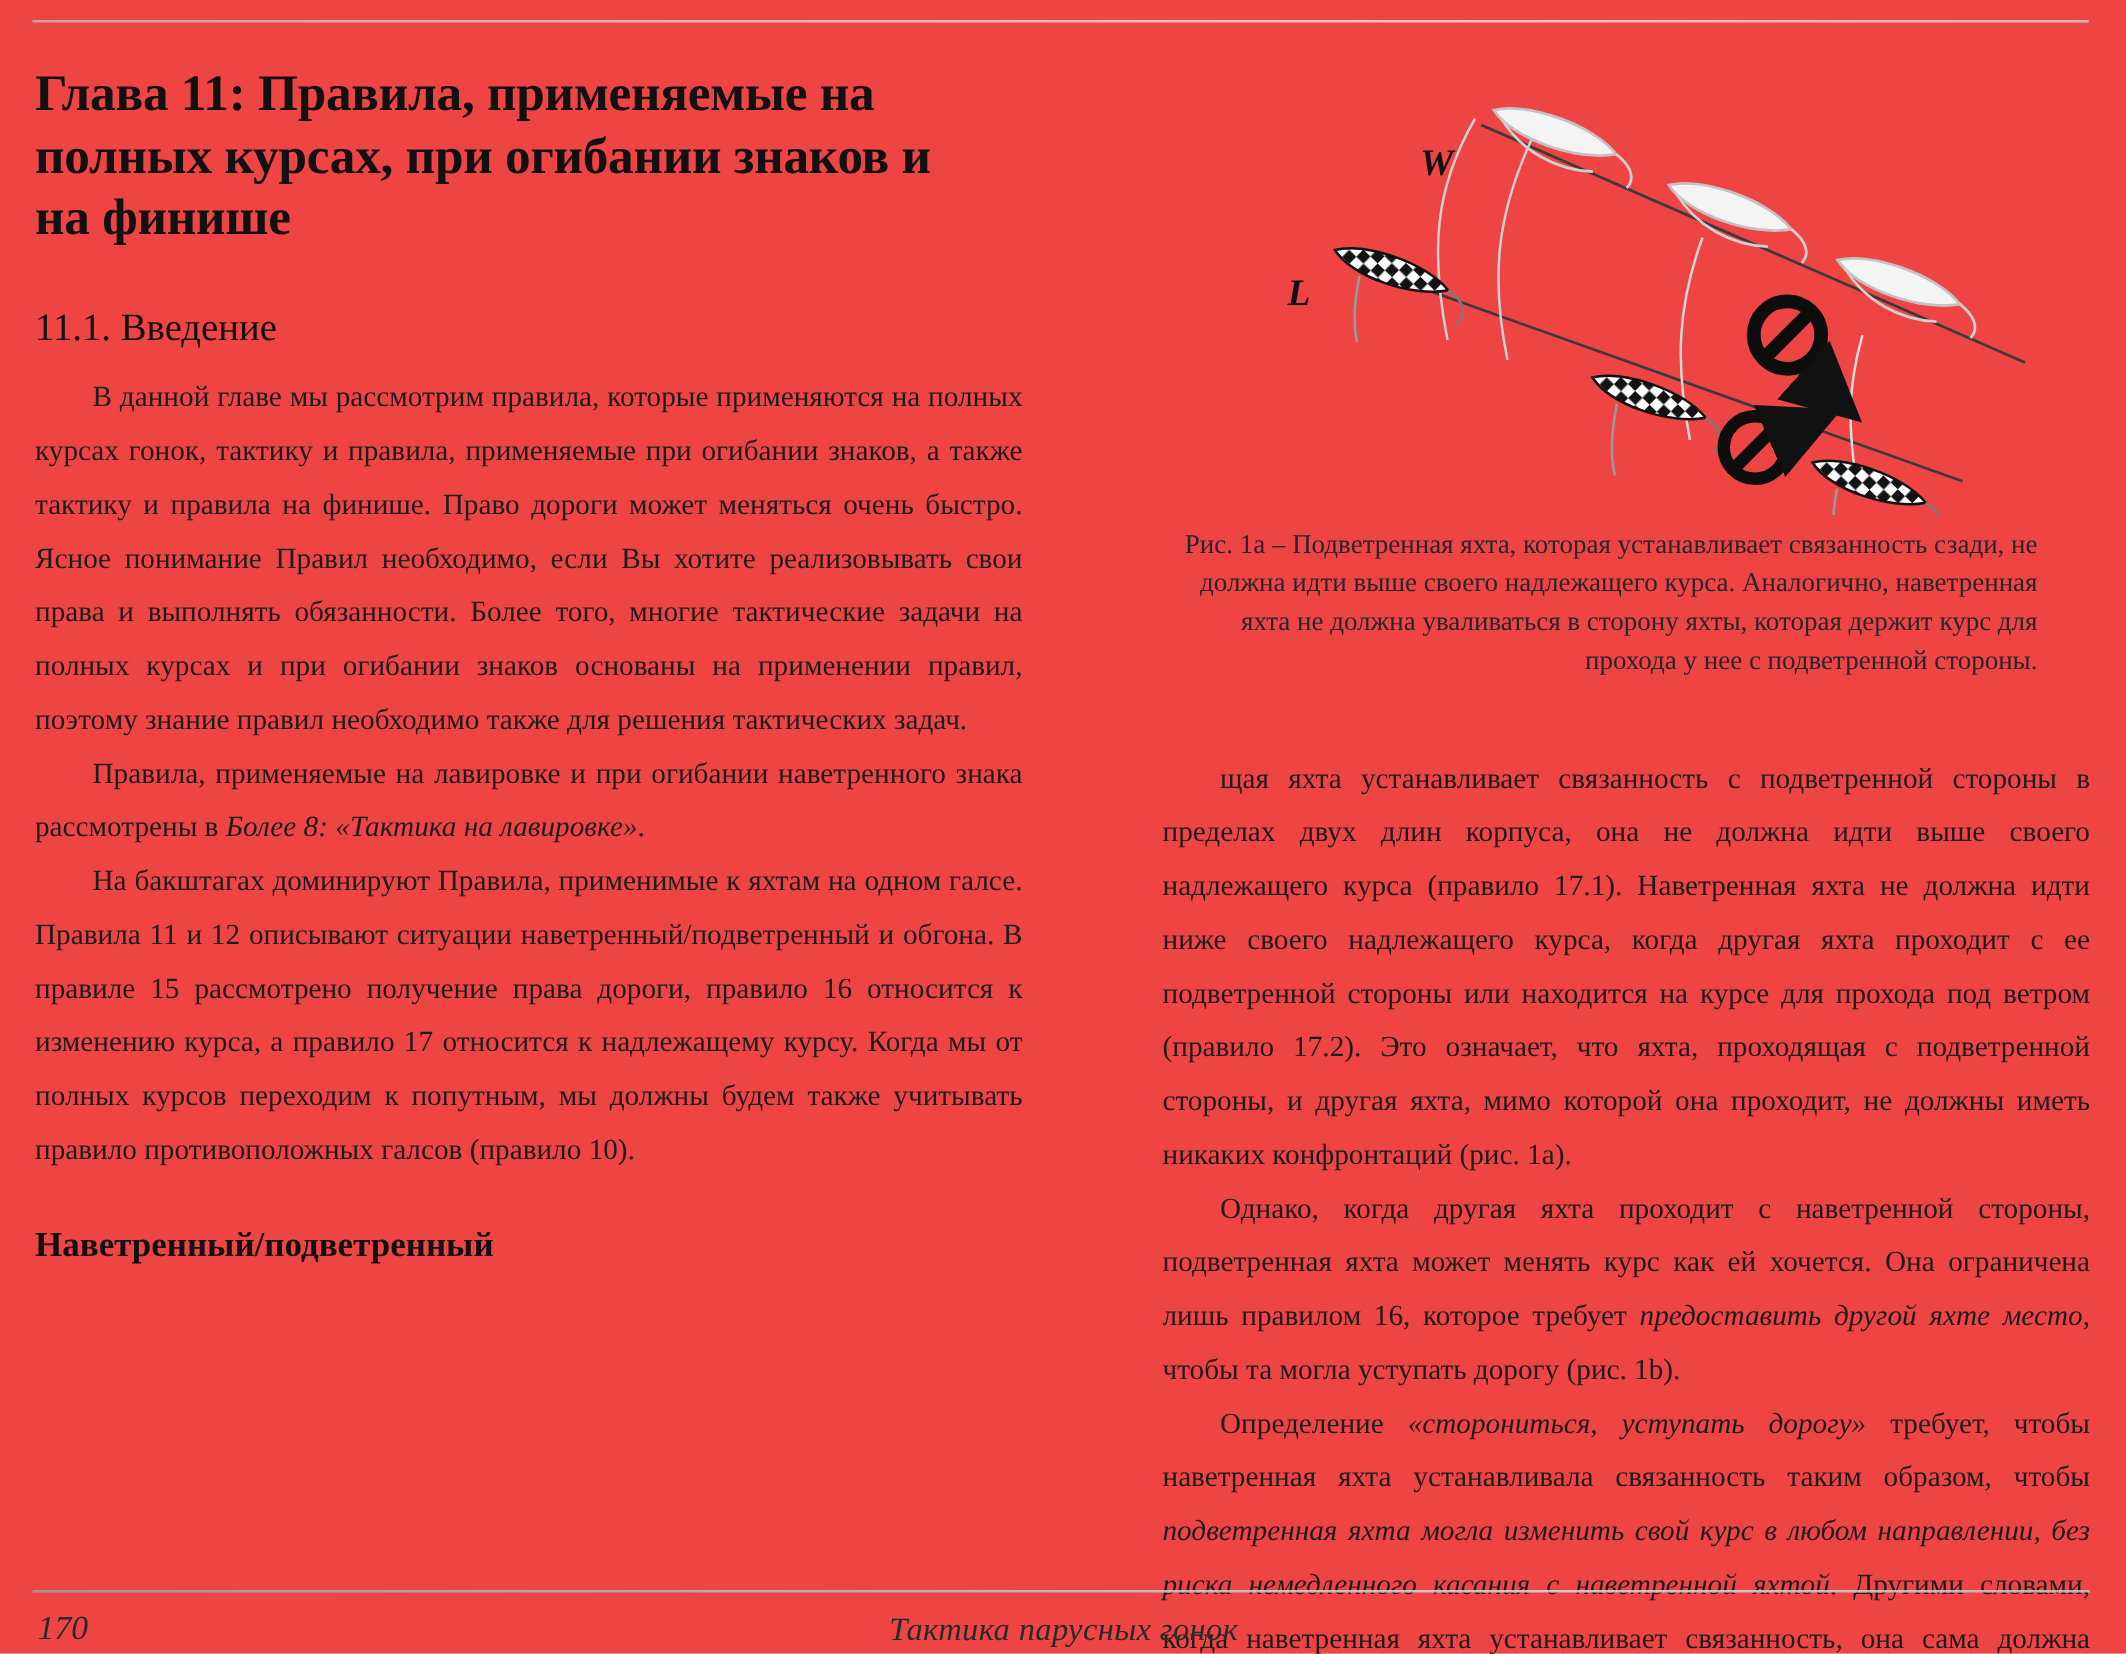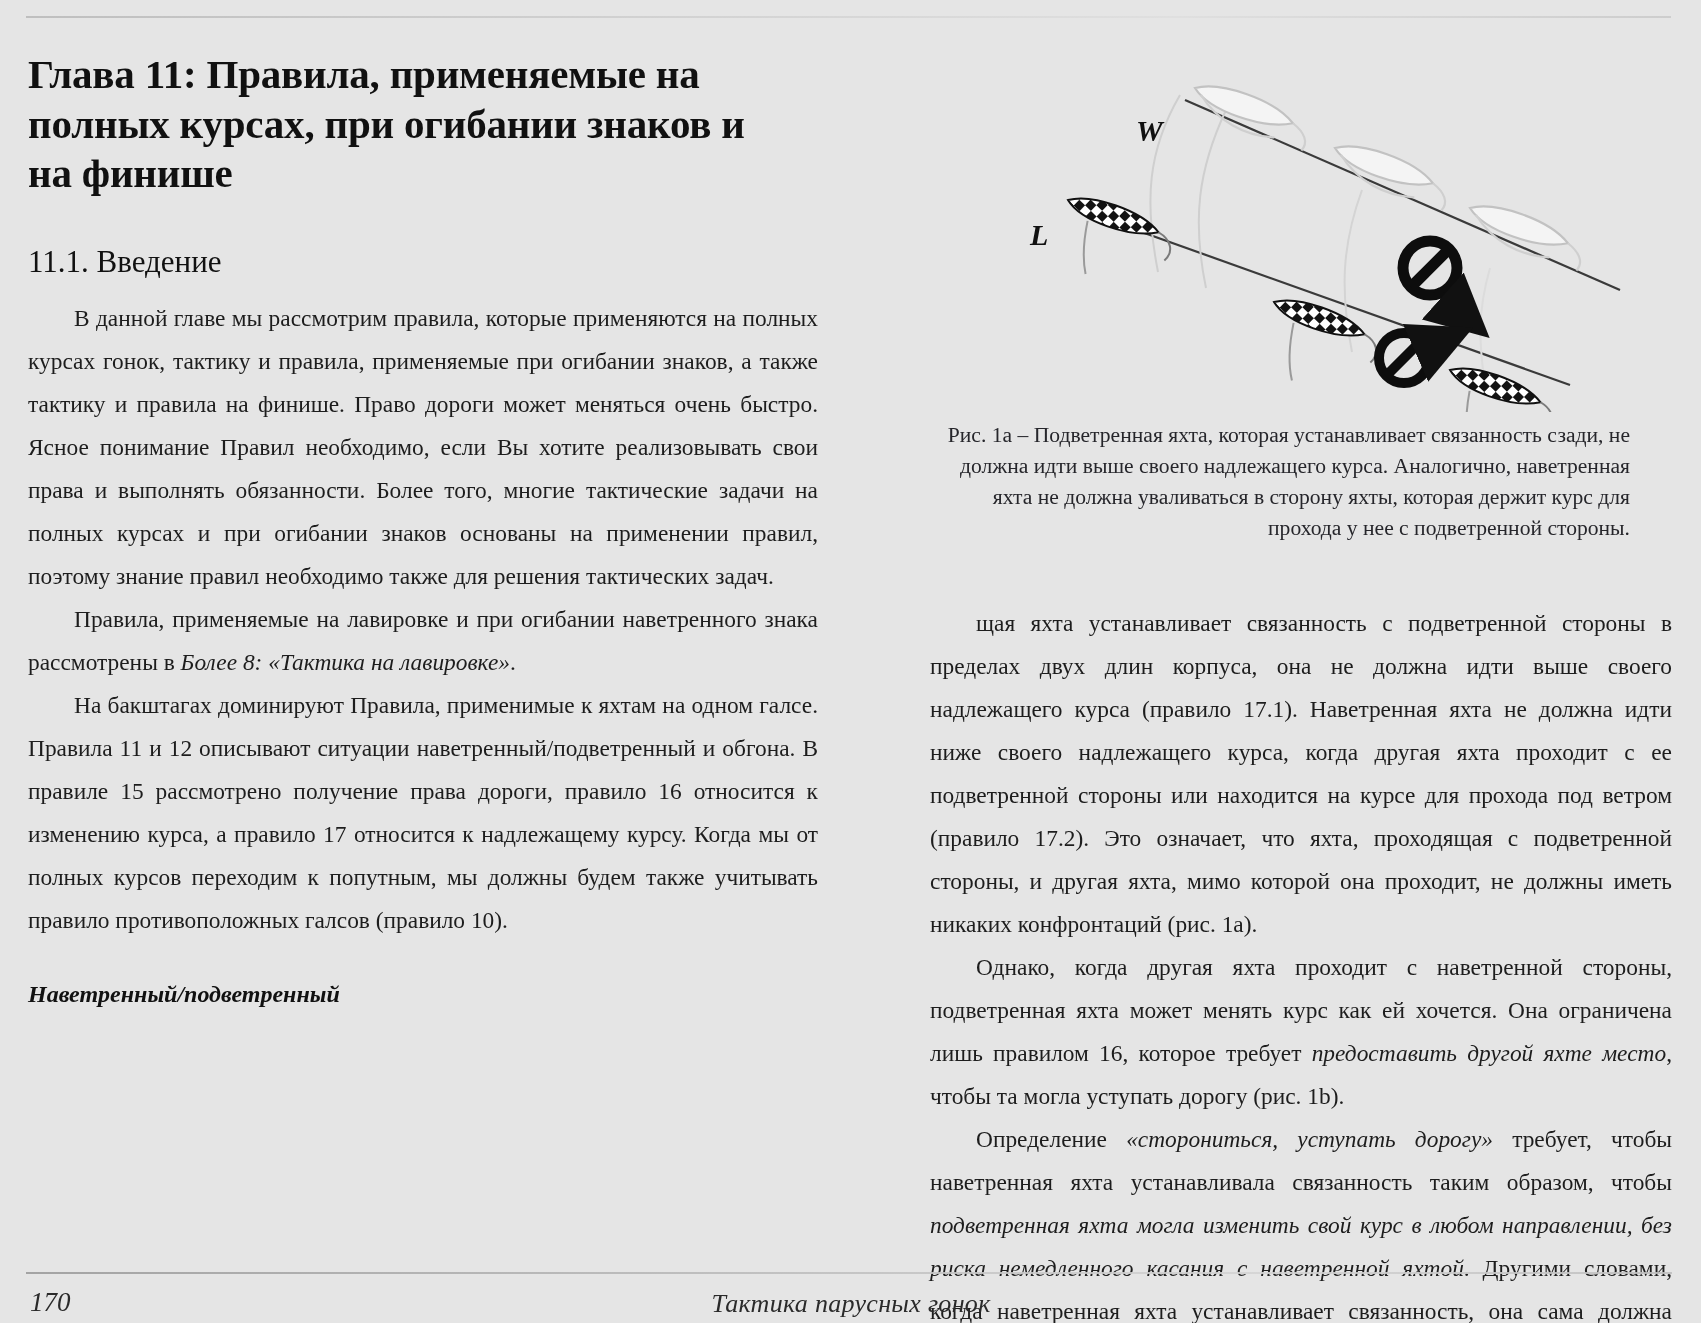--- a/index.html
+++ b/index.html
@@ -11,21 +11,21 @@
     width: 1701px;
     height: 1323px;
     position: relative;
     font-family: "Liberation Serif", "DejaVu Serif", serif;
     color: #1a1a1a;
     overflow: hidden;
   }
   .page {
     position: absolute;
     inset: 0;
-    background: #e5e5e5;
+    background: #ef4444;
   }
   
   .top-rule {
     position: absolute;
     left: 26px;
     top: 16px;
     width: 1645px;
     height: 2px;
     background: linear-gradient(to right, #b8b8b8, #cfcfcf 40%, #dedede 70%, #c9c9c9);
     opacity: .85;
@@ -71,26 +71,25 @@
   }
   h2.section-title.hang {
     padding-left: 0;
     text-indent: 0;
   }
   h2.section-title .second-line {
     display: block;
     padding-left: 70px;
   }
   h3.subsection-title {
-    font-size: 24px;
+    font-size: 28px;
     line-height: 1.2;
     font-weight: bold;
     margin: 38px 0 0 0;
     color: #111;
-    font-style: italic;
   }
   
   p.body {
     font-size: 23.4px;
     line-height: 43px;
     text-align: justify;
     margin: 0;
     text-indent: 46px;
     color: #1d1d1d;
     hyphens: manual;

